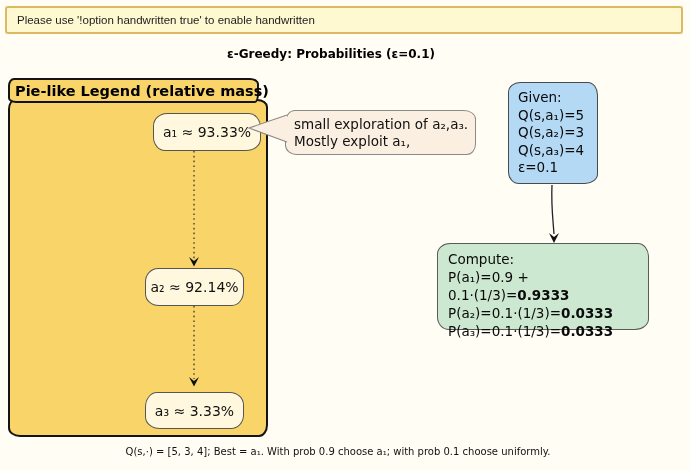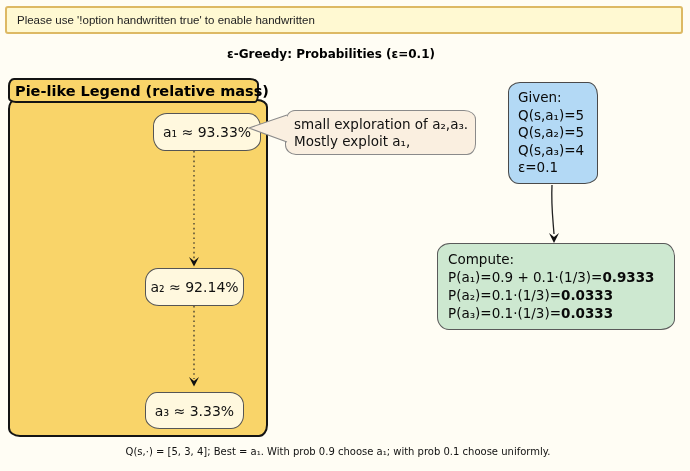--- a/index.html
+++ b/index.html
@@ -60,21 +60,21 @@
   }
   .given{
     position:absolute;left:508px;top:82px;width:90px;height:102px;
     background:var(--given-bg,#B3D9F5);
     border:1.4px solid #4a4a4a;
     border-radius:12px 10px 13px 11px / 10px 13px 10px 12px;
     padding:6px 0 5px 9px;font-size:13.5px;line-height:17.6px;color:#0a0a0a;
     box-sizing:border-box;
   }
   .compute{
-    position:absolute;left:437px;top:243px;width:238px;height:87px;
+    position:absolute;left:437px;top:243px;width:212px;height:87px;
     background:var(--compute-bg,#CDE8D0);
     border:1.4px solid #5a5a5a;
     border-radius:13px 11px 14px 12px / 11px 14px 11px 13px;
     padding:6px 0 0 10px;font-size:13.5px;line-height:18px;color:#0a0a0a;
     box-sizing:border-box;
   }
   .compute b{font-weight:bold;}
   .caption{
     position:absolute;left:0;top:446px;width:676px;text-align:center;
     font-size:10px;color:#111;
@@ -100,21 +100,21 @@
   <div class="node node-a3">a₃ ≈ 3.33%</div>
 
   <div class="bubble">
     <div>small exploration of a₂,a₃.</div>
     <div>Mostly exploit a₁,</div>
   </div>
 
   <div class="given">
     <div>Given:</div>
     <div>Q(s,a₁)=5</div>
-    <div>Q(s,a₂)=5</div>
+    <div>Q(s,a₂)=3</div>
     <div>Q(s,a₃)=4</div>
     <div>ε=0.1</div>
   </div>
 
   <div class="compute">
     <div>Compute:</div>
     <div><span>P(a₁)=0.9 + 0.1·(1/3)=</span><b>0.9333</b></div>
     <div><span>P(a₂)=0.1·(1/3)=</span><b>0.0333</b></div>
     <div><span>P(a₃)=0.1·(1/3)=</span><b>0.0333</b></div>
   </div>

